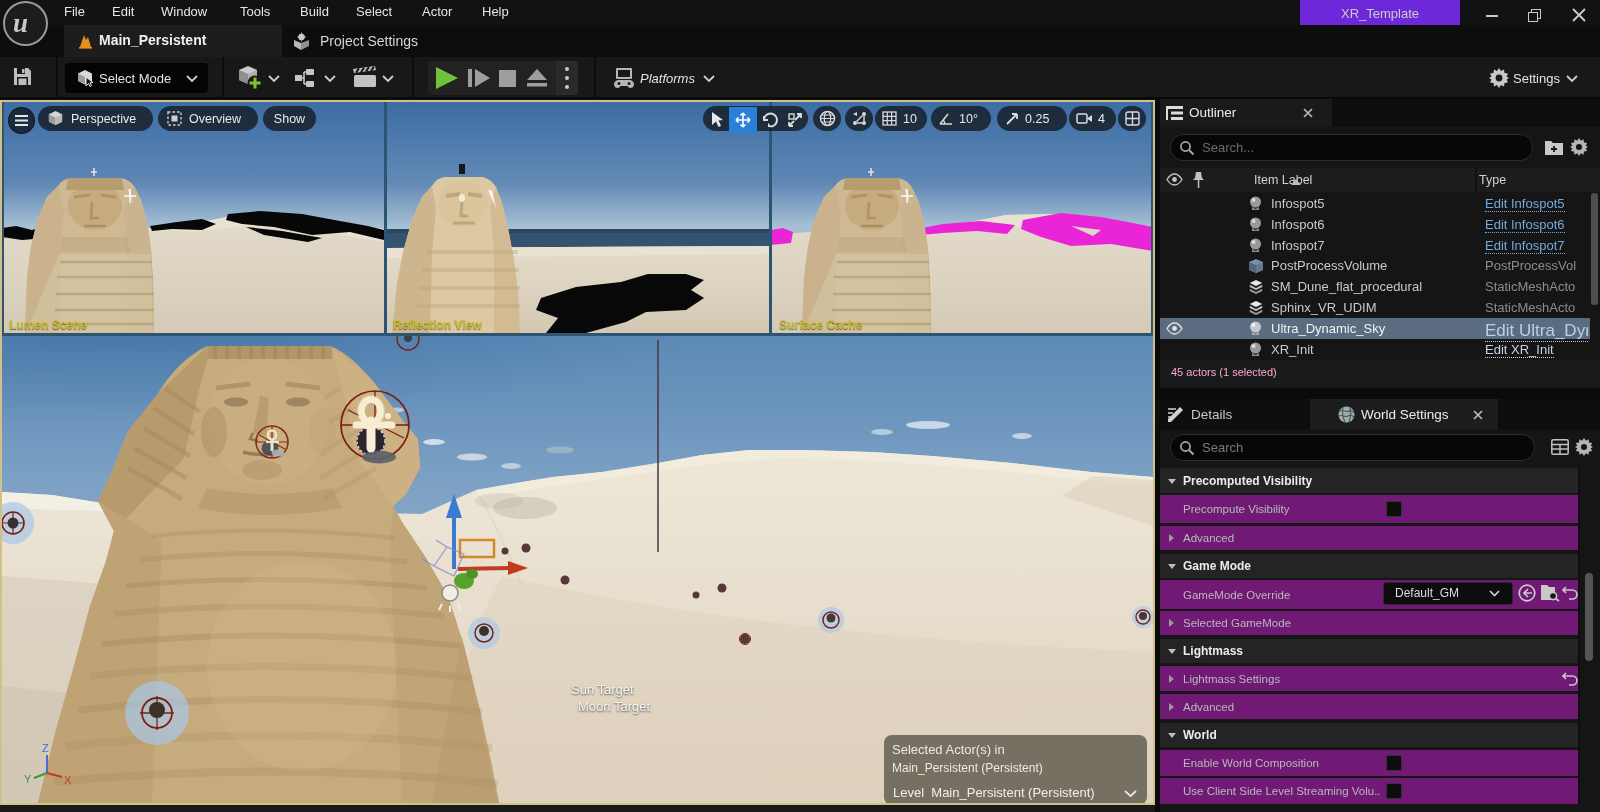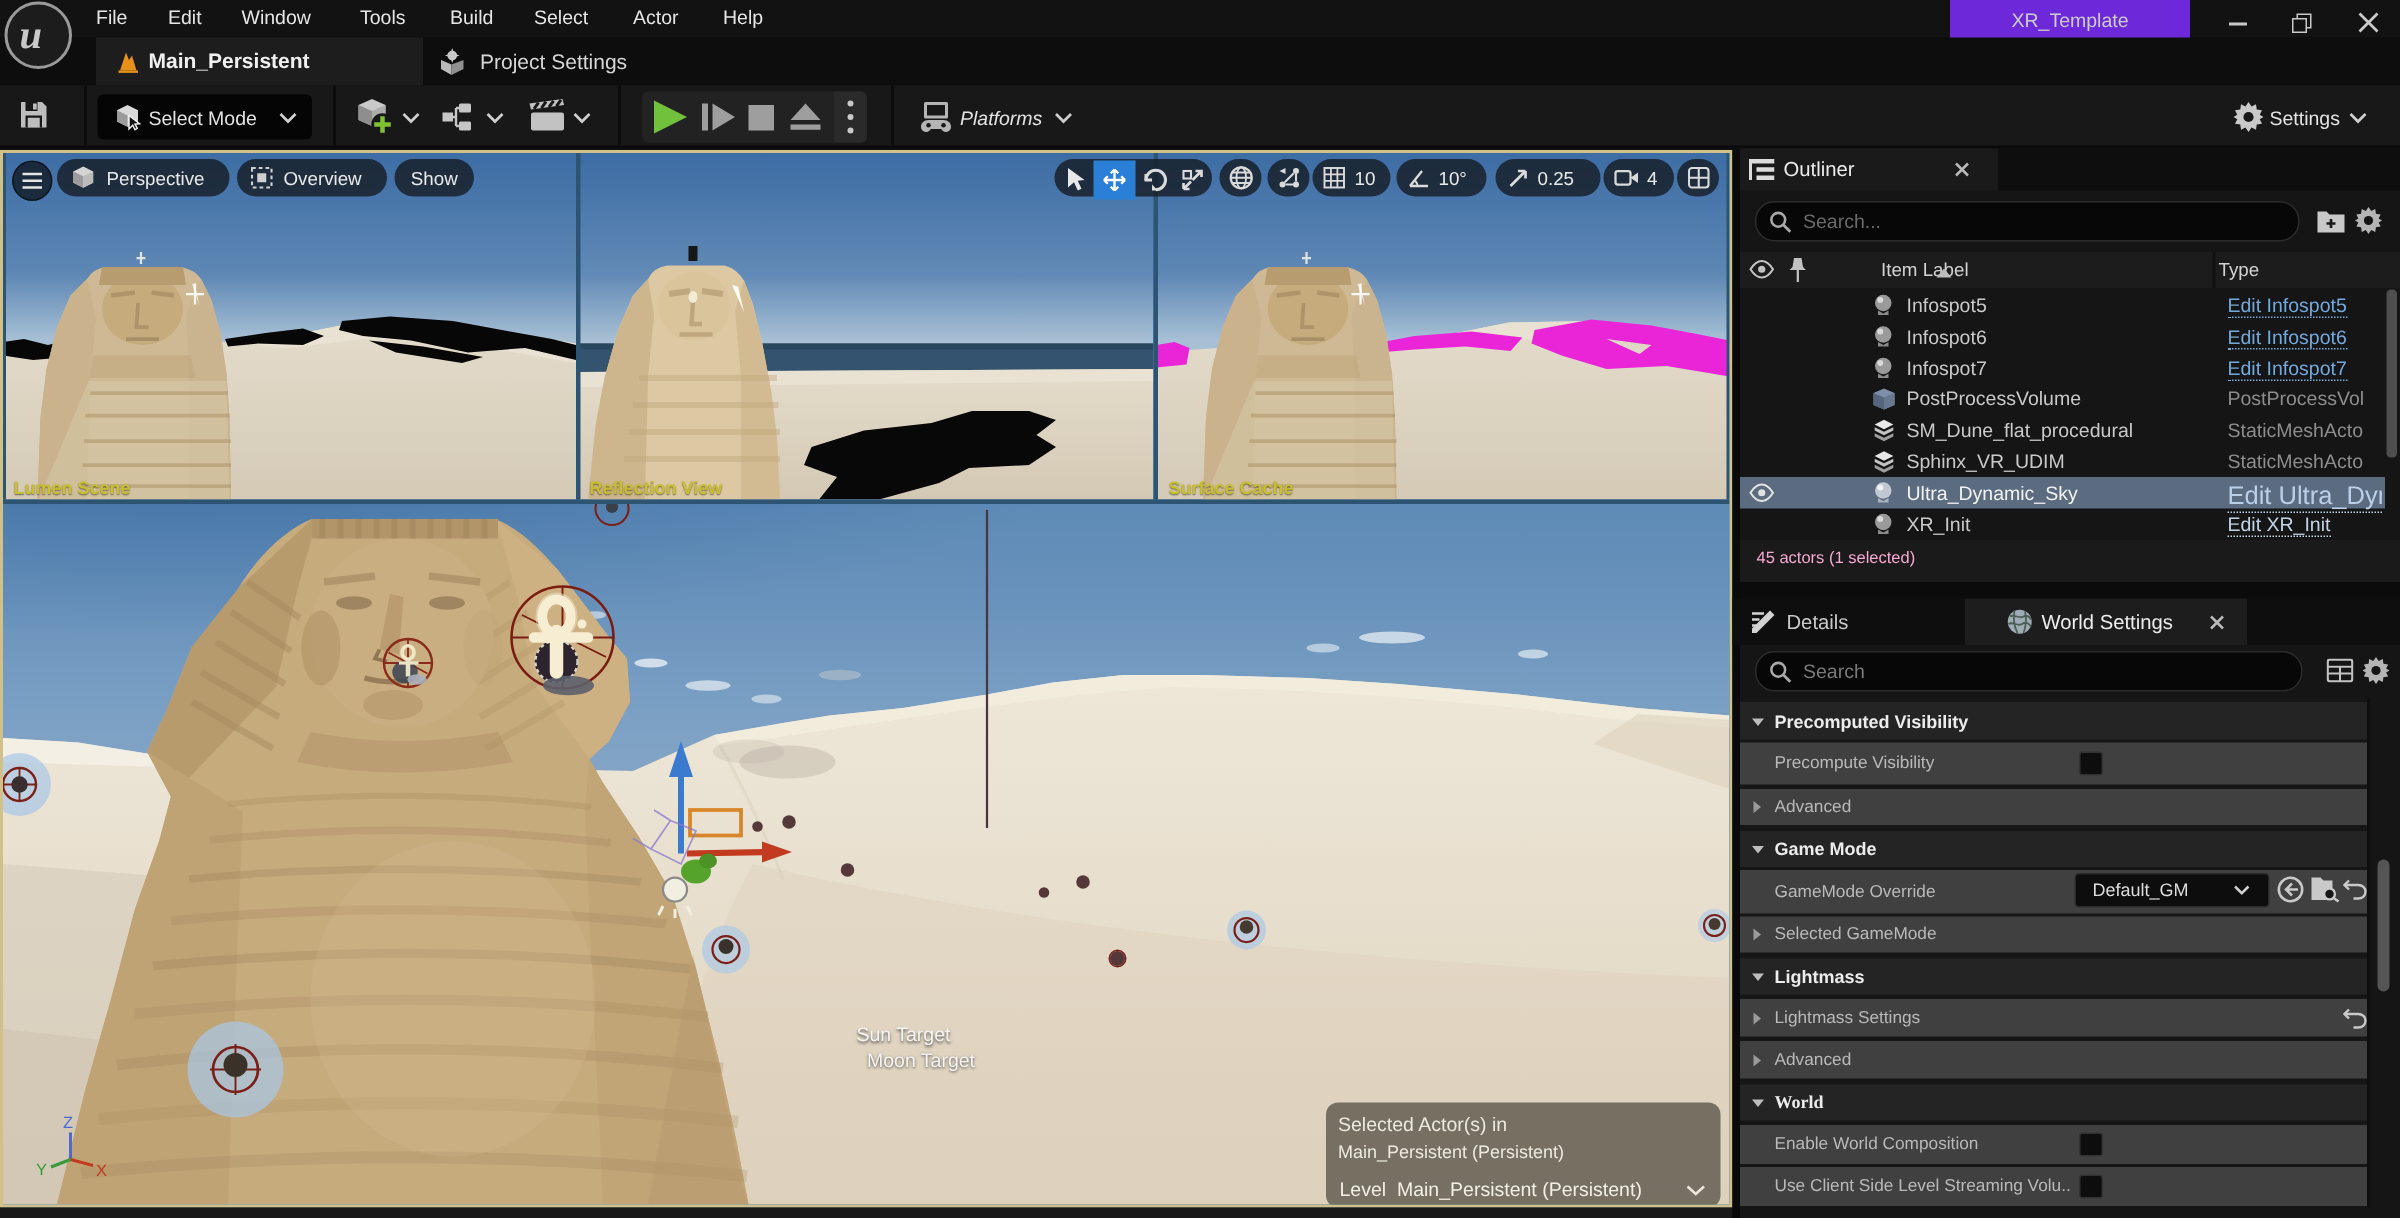--- a/index.html
+++ b/index.html
@@ -2,21 +2,21 @@
 <html><head>
 <meta charset="utf-8">
 <style>
 * { margin:0; padding:0; box-sizing:border-box; }
 html,body { width:1600px; height:812px; overflow:hidden; background:#101010; font-family:"Liberation Sans", sans-serif; }
 #root { position:relative; width:1600px; height:812px; }
 .abs { position:absolute; }
 .menu-item { position:absolute; top:4px; color:#e6e6e6; font-size:13px; }
 .pill { position:absolute; height:25px; background:rgba(22,29,38,0.82); border-radius:12.5px; color:#e9e9e9; font-size:12.5px; display:flex; align-items:center; }
 .vlabel { position:absolute; color:#c9bf2e; font-size:12px; font-weight:bold; text-shadow:0 1px 1px rgba(0,0,0,0.5); }
-.prow { position:absolute; left:1160px; width:418px; background:#404040; color:#b9b9b9; font-size:11.5px; }
+.prow { position:absolute; left:1160px; width:418px; background:#701a75; color:#b9b9b9; font-size:11.5px; }
 .phead { position:absolute; left:1160px; width:418px; background:#242424; color:#ececec; font-size:12px; font-weight:bold; }
 .ptext { position:absolute; left:23px; top:50%; transform:translateY(-50%); }
 .tri-r { width:0; height:0; border-left:5px solid #9a9a9a; border-top:4px solid transparent; border-bottom:4px solid transparent; position:absolute; left:9px; top:50%; margin-top:-4px; }
 .tri-d { width:0; height:0; border-top:5px solid #bdbdbd; border-left:4px solid transparent; border-right:4px solid transparent; position:absolute; left:8px; top:50%; margin-top:-2px; }
 .chk { position:absolute; left:226px; top:50%; margin-top:-8px; width:16px; height:16px; background:#0d0d0d; border:1px solid #333; border-radius:2px; }
 </style>
 </head>
 <body>
 <div id="root">
 
@@ -695,21 +695,21 @@
       <span class="ptext">Lightmass Settings</span>
     </div>
 <svg class="abs" style="left:1562px;top:671px;" width="16" height="15">
       <path d="M4 2 L1 5 L4 8" stroke="#c9c9c9" stroke-width="1.6" fill="none"></path>
       <path d="M1 5 H10 C13 5 15 7 15 9.5 C15 12 13 14 10 14 H7" stroke="#c9c9c9" stroke-width="1.6" fill="none"></path>
     </svg>
 <div class="prow" style="top:694px;height:25px;">
       <span class="tri-r"></span>
       <span class="ptext">Advanced</span>
     </div>
-<div class="phead" style="top:723px;height:24px;font-family:Liberation Serif, serif;">
+<div class="phead" style="top:723px;height:24px;">
       <span class="tri-d"></span>
       <span class="ptext">World</span>
     </div>
 <div class="prow" style="top:750px;height:26px;">
       <span class="ptext">Enable World Composition</span>
       <span class="chk"></span>
     </div>
 <div class="prow" style="top:778px;height:26px;">
       <span class="ptext" style="white-space:nowrap;overflow:hidden;max-width:198px;">Use Client Side Level Streaming Volu...</span>
       <span class="chk"></span>

